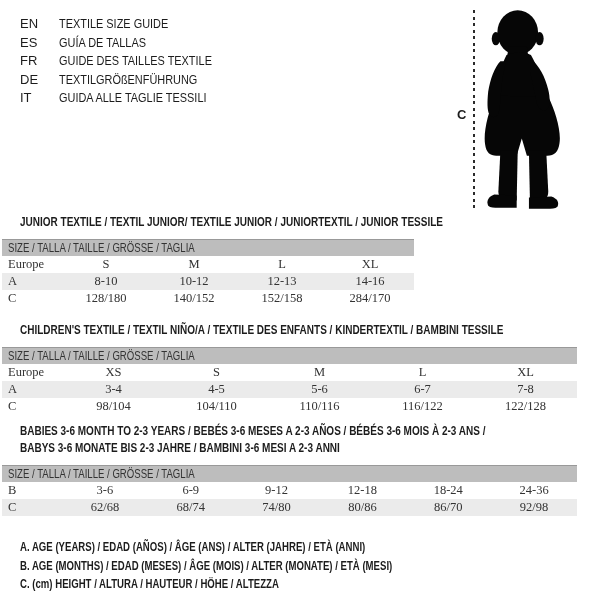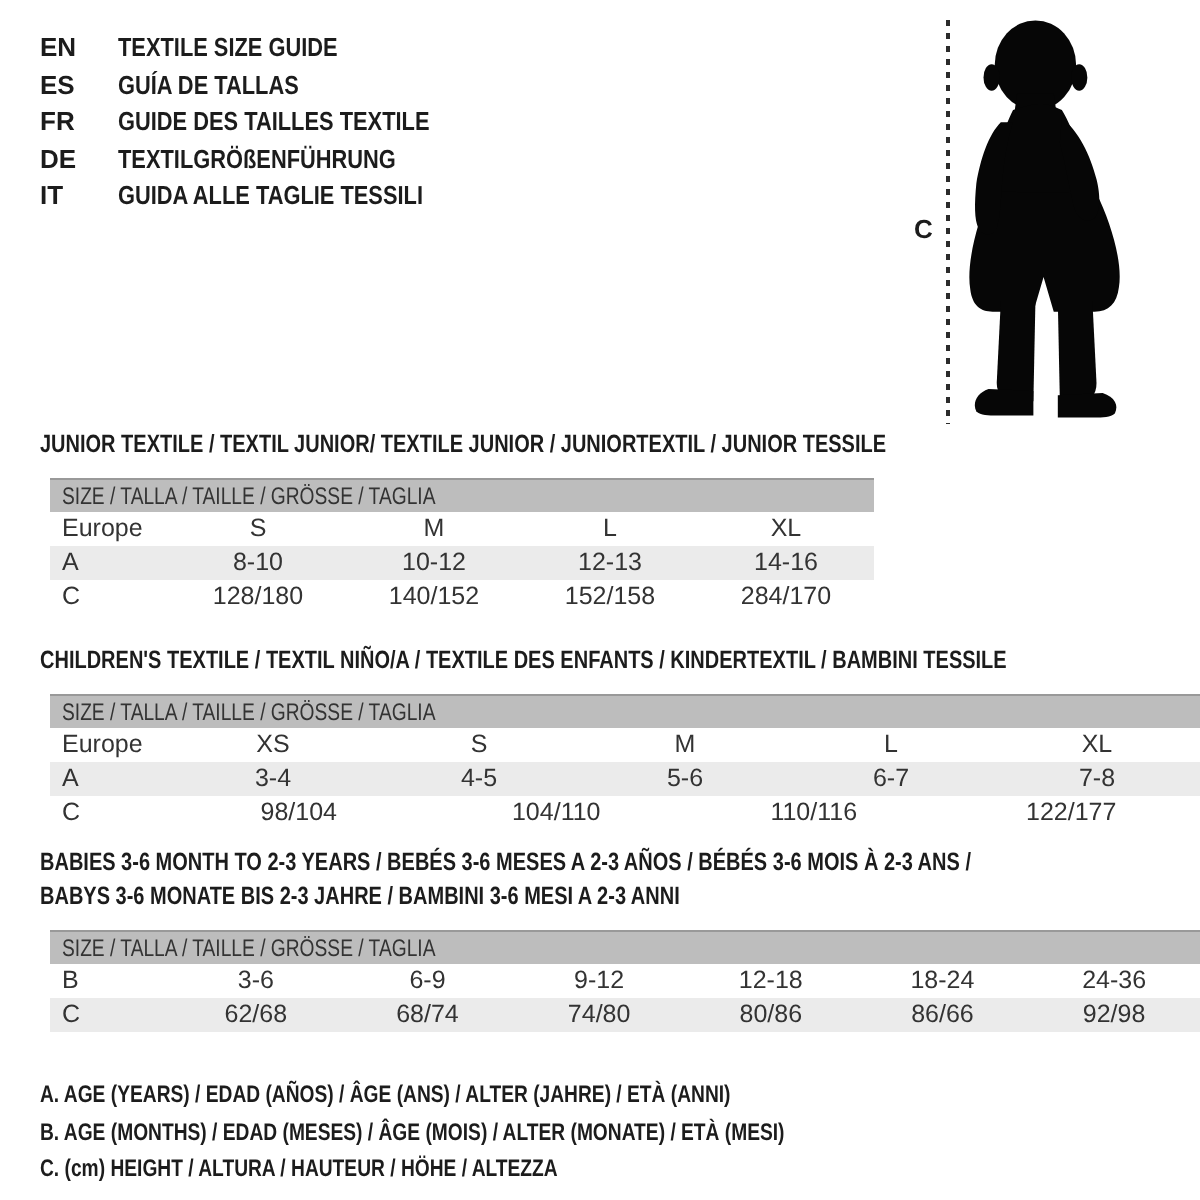--- a/index.html
+++ b/index.html
@@ -7,45 +7,45 @@
     position:relative; width:600px; height:600px; background:#fff;
     font-family:"Liberation Sans","DejaVu Sans",sans-serif;
     color:var(--title-text,#1c1c1c); overflow:hidden;
   }
   
   .cx { display:inline-block; transform:scaleX(0.8); transform-origin:0 50%; white-space:nowrap; }
   .cx84 { display:inline-block; transform:scaleX(0.84); transform-origin:0 50%; white-space:nowrap; }
 
   
   .lang-block { position:absolute; top:15px; left:20px; }
-  .lang-line { display:flex; line-height:18.6px; font-size:13px; font-weight:bold; }
+  .lang-line { display:flex; line-height:18.6px; font-size:13px; font-weight:normal; }
   .lang-code { width:39px; }
 
   
   .dash-line {
     position:absolute; left:473px; top:10px; width:2px; height:202px;
     background:repeating-linear-gradient(to bottom,#2b2b2b 0 3px,transparent 3px 6.5px);
   }
   .c-label { position:absolute; left:457px; top:107px; font-size:13px; font-weight:bold; }
   .baby-svg { position:absolute; left:478px; top:8px; width:112px; height:204px; }
 
   
   .sec-title {
     position:absolute; left:20px; font-size:12.5px; font-weight:bold;
     white-space:nowrap; transform:scaleX(0.8); transform-origin:0 0; line-height:16.5px;
   }
 
   
-  .size-table { position:absolute; left:25px; }
+  .size-table { position:absolute; left:2px; }
   .t-header {
     height:16px; line-height:16px; background:var(--table-header-bg,#bdbdbd);
     border-top:1px solid var(--table-header-border,#999999);
     padding-left:6px; font-size:12px; color:var(--table-text,#333333);
   }
-  .t-row { display:flex; height:17px; line-height:17px; font-size:12.5px; color:var(--table-text,#333333); }
+  .t-row { display:flex; height:17px; line-height:17px; font-size:12.5px; color:var(--table-text,#333333);font-family:Liberation Serif, serif; }
   .t-row.alt { background:var(--row-alt-bg,#ebebeb); }
   .t-label { width:60px; padding-left:6px; box-sizing:border-box; }
   .t-cell { flex:1; text-align:center; }
 
   
   .footnotes { position:absolute; left:20px; top:538px; }
   .foot-line {
     font-size:12px; font-weight:bold; line-height:18.6px;
     white-space:nowrap; transform:scaleX(0.8); transform-origin:0 50%;
   }
@@ -144,21 +144,22 @@
       <span class="t-cell">4-5</span>
       <span class="t-cell">5-6</span>
       <span class="t-cell">6-7</span>
       <span class="t-cell">7-8</span>
     </div>
     <div class="t-row">
       <span class="t-label">C</span>
       <span class="t-cell">98/104</span>
       <span class="t-cell">104/110</span>
       <span class="t-cell">110/116</span>
-      <span class="t-cell">122/177</span>
+      <span class="t-cell">116/122</span>
+      <span class="t-cell">122/128</span>
     </div>
   </div>
 
   <div class="sec-title" style="top:423px">BABIES 3-6 MONTH TO 2-3 YEARS / BEBÉS 3-6 MESES A 2-3 AÑOS / BÉBÉS 3-6 MOIS À 2-3 ANS /</div>
   <div class="sec-title" style="top:439.5px">BABYS 3-6 MONATE BIS 2-3 JAHRE / BAMBINI 3-6 MESI A 2-3 ANNI</div>
   <div class="size-table" style="top:465px;width:575px">
     <div class="t-header">
       <span class="cx">SIZE / TALLA / TAILLE / GRÖSSE / TAGLIA</span>
     </div>
     <div class="t-row">
@@ -169,21 +170,21 @@
       <span class="t-cell">12-18</span>
       <span class="t-cell">18-24</span>
       <span class="t-cell">24-36</span>
     </div>
     <div class="t-row alt">
       <span class="t-label">C</span>
       <span class="t-cell">62/68</span>
       <span class="t-cell">68/74</span>
       <span class="t-cell">74/80</span>
       <span class="t-cell">80/86</span>
-      <span class="t-cell">86/66</span>
+      <span class="t-cell">86/70</span>
       <span class="t-cell">92/98</span>
     </div>
   </div>
 
   <div class="footnotes">
     <div class="foot-line">A. AGE (YEARS) / EDAD (AÑOS) / ÂGE (ANS) / ALTER (JAHRE) / ETÀ (ANNI)</div>
     <div class="foot-line">B. AGE (MONTHS) / EDAD (MESES) / ÂGE (MOIS) / ALTER (MONATE) / ETÀ (MESI)</div>
     <div class="foot-line">C. (cm) HEIGHT / ALTURA / HAUTEUR / HÖHE / ALTEZZA</div>
   </div>
 

